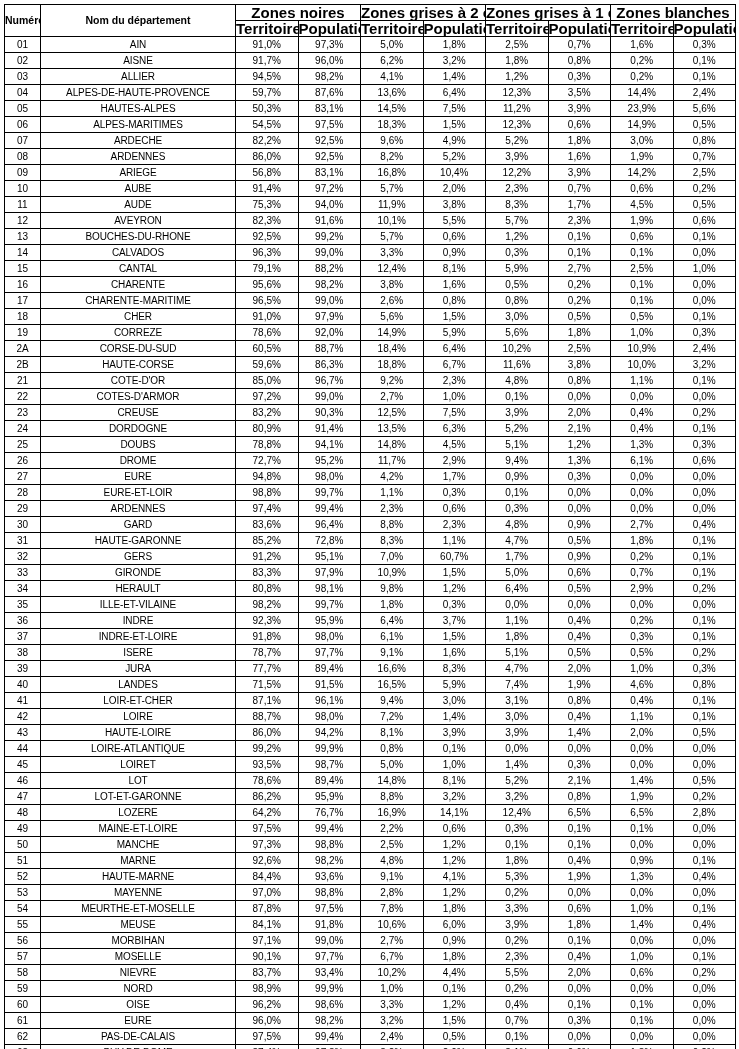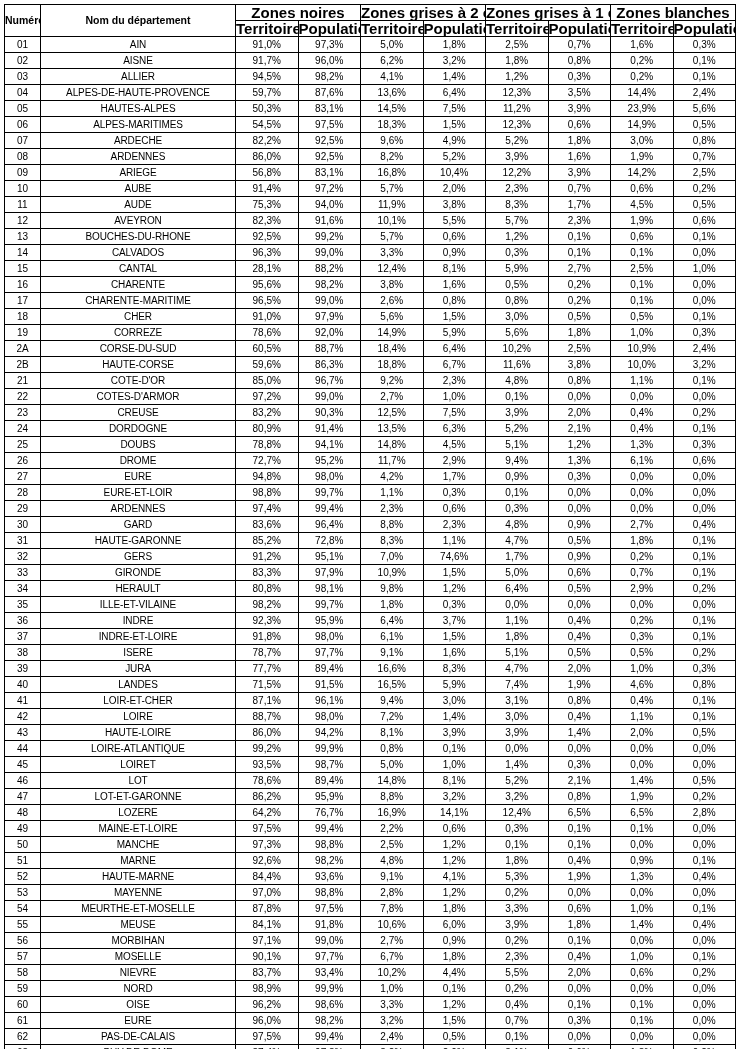--- a/index.html
+++ b/index.html
@@ -267,21 +267,21 @@
           <td class="val">3,3%</td>
           <td class="val">0,9%</td>
           <td class="val">0,3%</td>
           <td class="val">0,1%</td>
           <td class="val">0,1%</td>
           <td class="val">0,0%</td>
         </tr>
         <tr>
           <td class="code">15</td>
           <td class="name">CANTAL</td>
-          <td class="val">28,1%</td>
+          <td class="val">79,1%</td>
           <td class="val">88,2%</td>
           <td class="val">12,4%</td>
           <td class="val">8,1%</td>
           <td class="val">5,9%</td>
           <td class="val">2,7%</td>
           <td class="val">2,5%</td>
           <td class="val">1,0%</td>
         </tr>
         <tr>
           <td class="code">16</td>
@@ -486,21 +486,21 @@
           <td class="val">0,5%</td>
           <td class="val">1,8%</td>
           <td class="val">0,1%</td>
         </tr>
         <tr>
           <td class="code">32</td>
           <td class="name">GERS</td>
           <td class="val">91,2%</td>
           <td class="val">95,1%</td>
           <td class="val">7,0%</td>
-          <td class="val">74,6%</td>
+          <td class="val">60,7%</td>
           <td class="val">1,7%</td>
           <td class="val">0,9%</td>
           <td class="val">0,2%</td>
           <td class="val">0,1%</td>
         </tr>
         <tr>
           <td class="code">33</td>
           <td class="name">GIRONDE</td>
           <td class="val">83,3%</td>
           <td class="val">97,9%</td>

